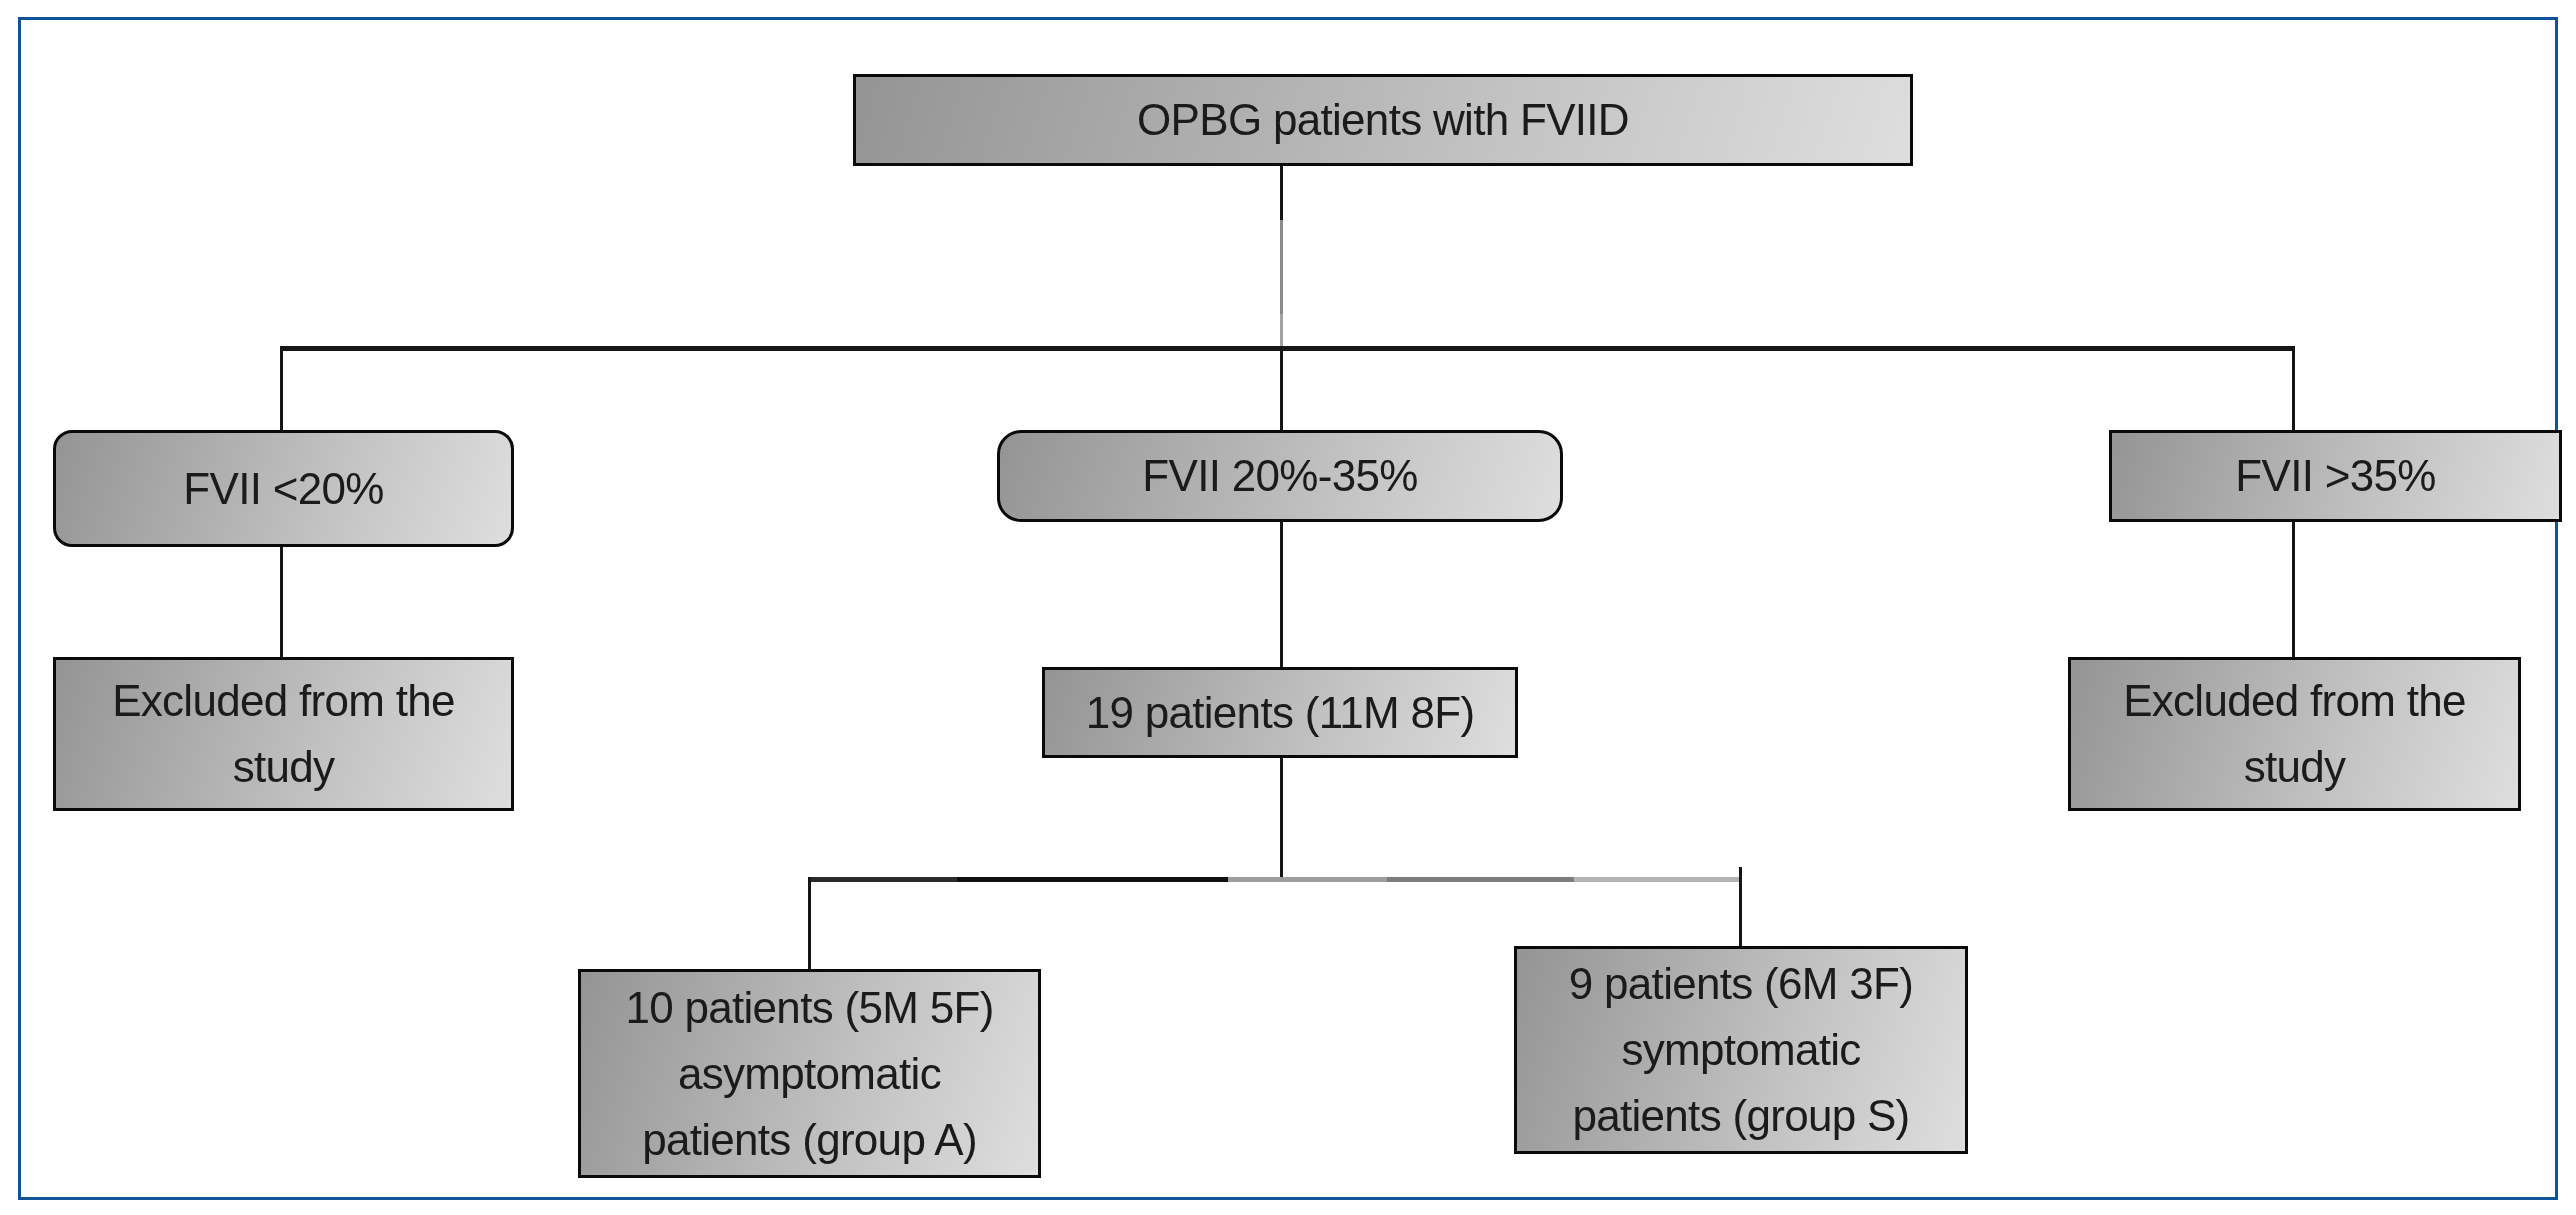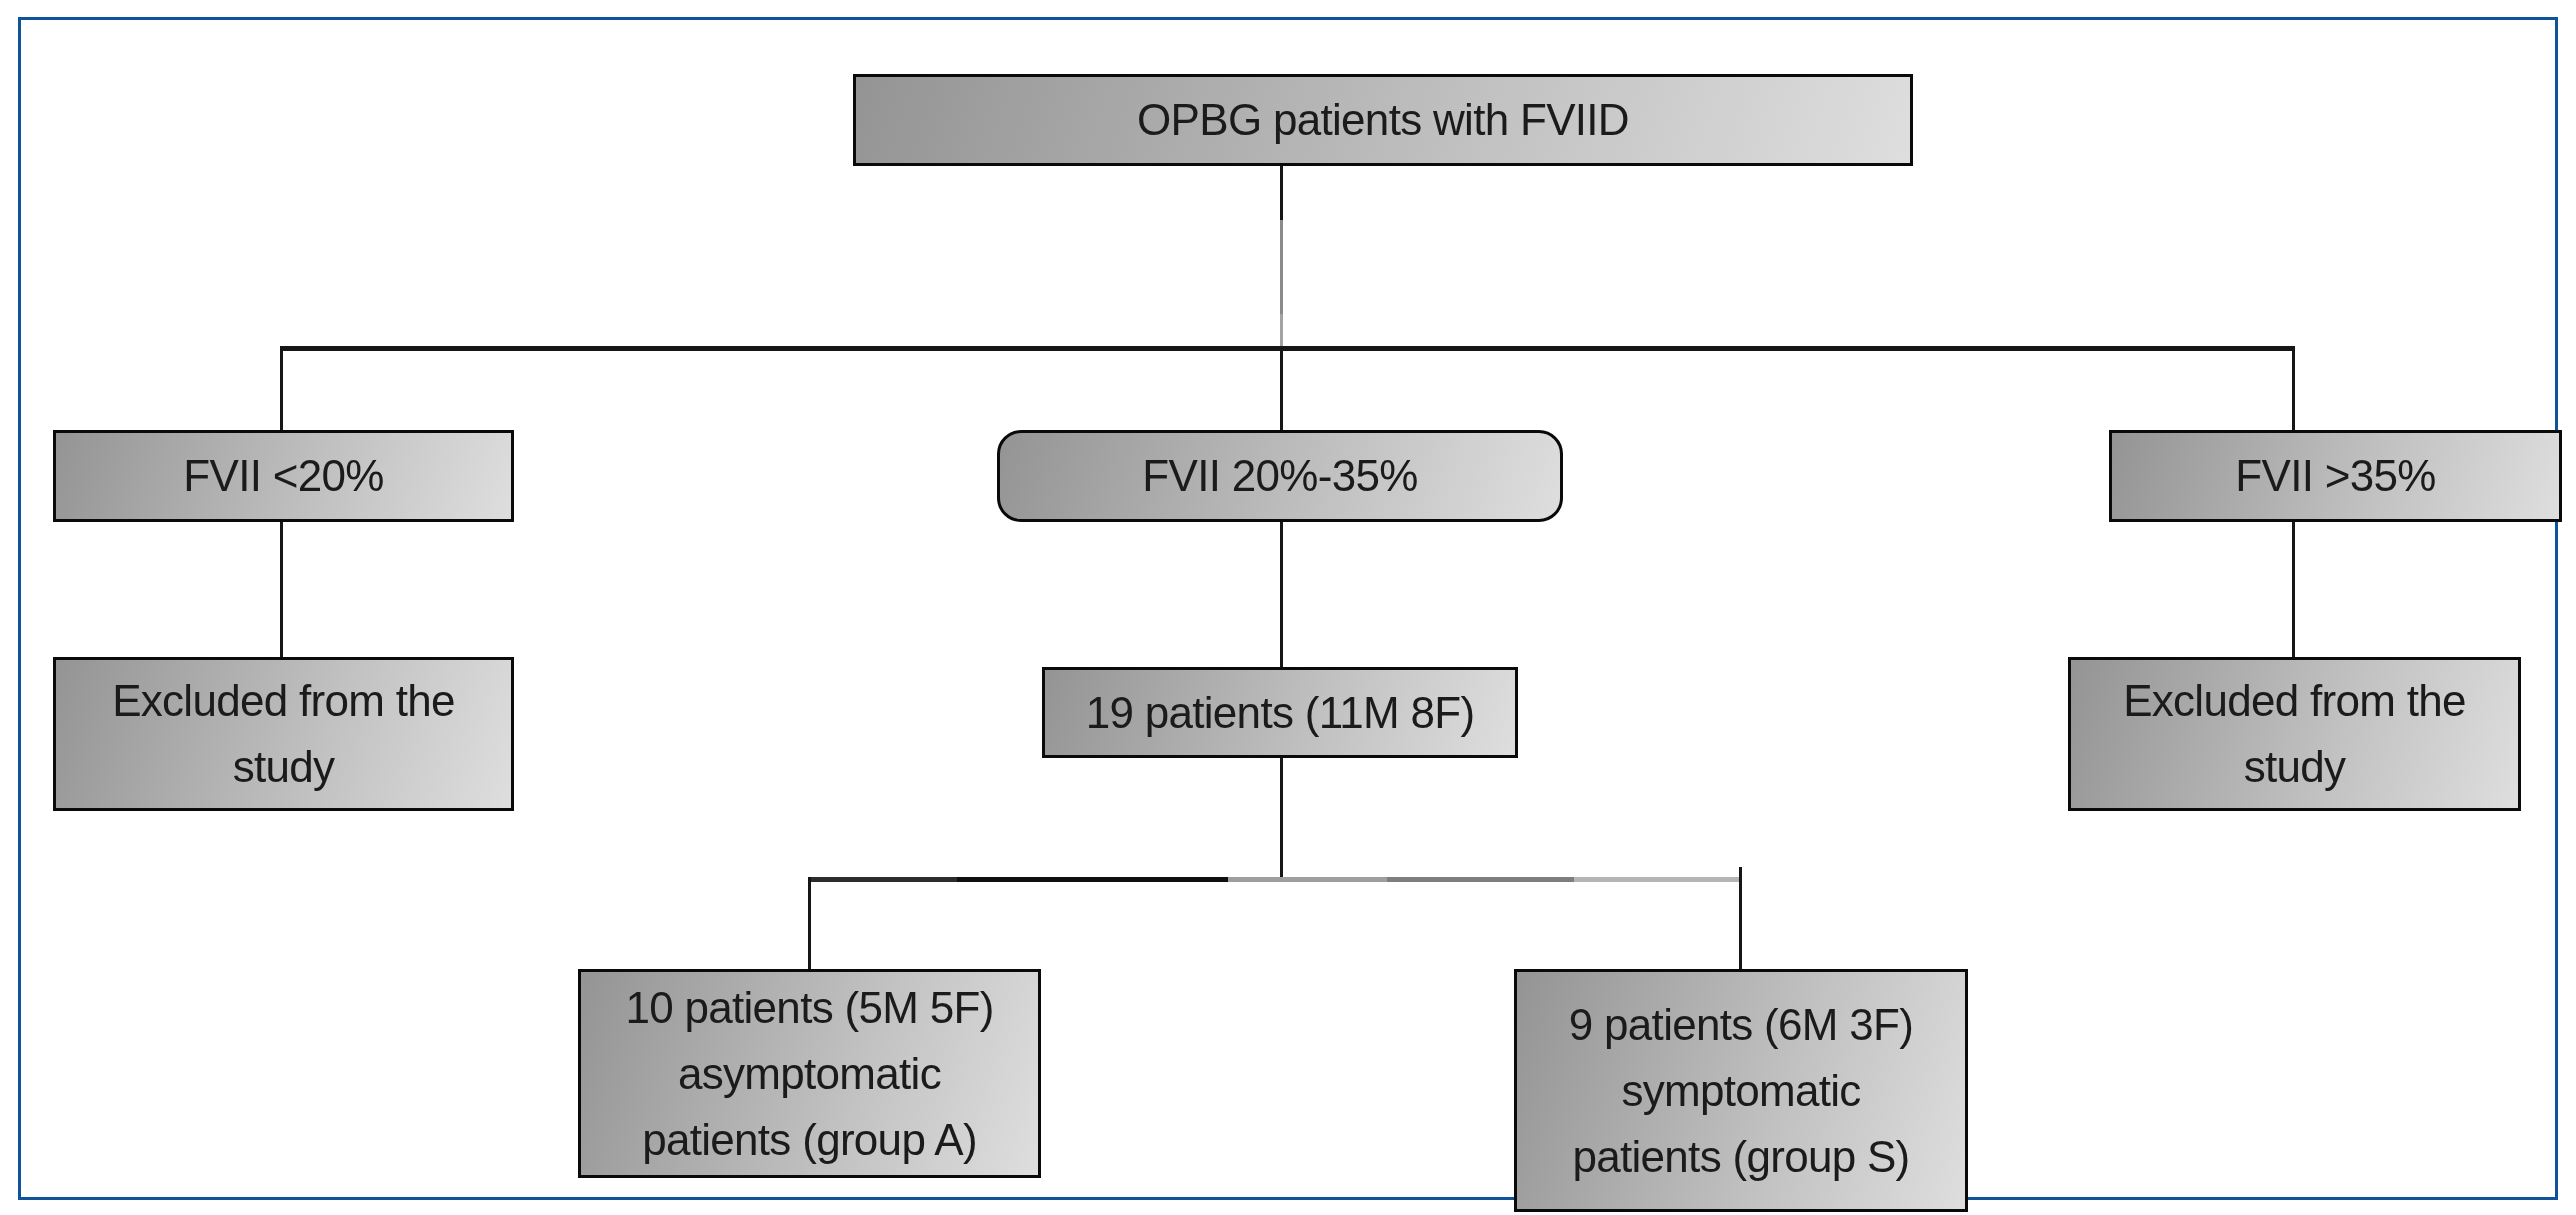--- a/index.html
+++ b/index.html
@@ -33,28 +33,28 @@
     justify-content: center;
     text-align: center;
   }
   .node .box-line { display: block; white-space: nowrap; }
   .line {
     position: absolute;
     background: var(--connector-color, #161616);
   }
   
   .n-root   { left: 809px; top: 74px;  width: 1060px; height: 92px; margin-left: 44px; }
-  .n-lt20   { left: 53px;   top: 430px;  width: 461px;  height: 92px; }
+  .n-lt20   { left: 53px;   top: 430px;  width: 461px;  height: 117px; border-radius: 19px; }
   .n-2035   { left: 997px; top: 430px;  width: 566px;  height: 92px; border-radius: 24px; }
   .n-gt35   { left: 2068px; top: 430px;  width: 453px;  height: 92px; margin-left: 41px; }
   .n-excl-l { left: 53px;   top: 657px;  width: 461px;  height: 154px; }
   .n-19     { left: 1042px; top: 667px;  width: 476px;  height: 91px; }
   .n-excl-r { left: 2068px; top: 657px;  width: 453px;  height: 154px; }
   .n-ga     { left: 578px;  top: 969px; width: 463px;  height: 209px; }
-  .n-gs     { left: 1514px; top: 969px; width: 454px;  height: 243px; }
+  .n-gs     { left: 1514px; top: 946px; width: 454px;  height: 208px; }
   
   .c-v1  { left: 1280px; top: 166px;  width: 2.7px;    height: 180px;
            background: linear-gradient(to bottom, #151515 0 30%, #8b8b8b 30% 82%, #a3a3a3 82% 100%); }
   .c-h1  { left: 280px;  top: 346px;  width: 2015px; height: 5.4px; }
   .c-v2  { left: 280px;  top: 346px;  width: 2.7px;    height: 84px; }
   .c-v3  { left: 1280px; top: 346px;  width: 2.7px;    height: 84px; }
   .c-v4  { left: 2292px; top: 346px;  width: 2.7px;    height: 84px; }
   .c-v6  { left: 280px;  top: 522px;  width: 2.7px;    height: 135px; }
   .c-v5  { left: 1280px; top: 522px;  width: 2.7px;    height: 146px; }
   .c-v7  { left: 2292px; top: 522px;  width: 2.7px;    height: 135px; }

